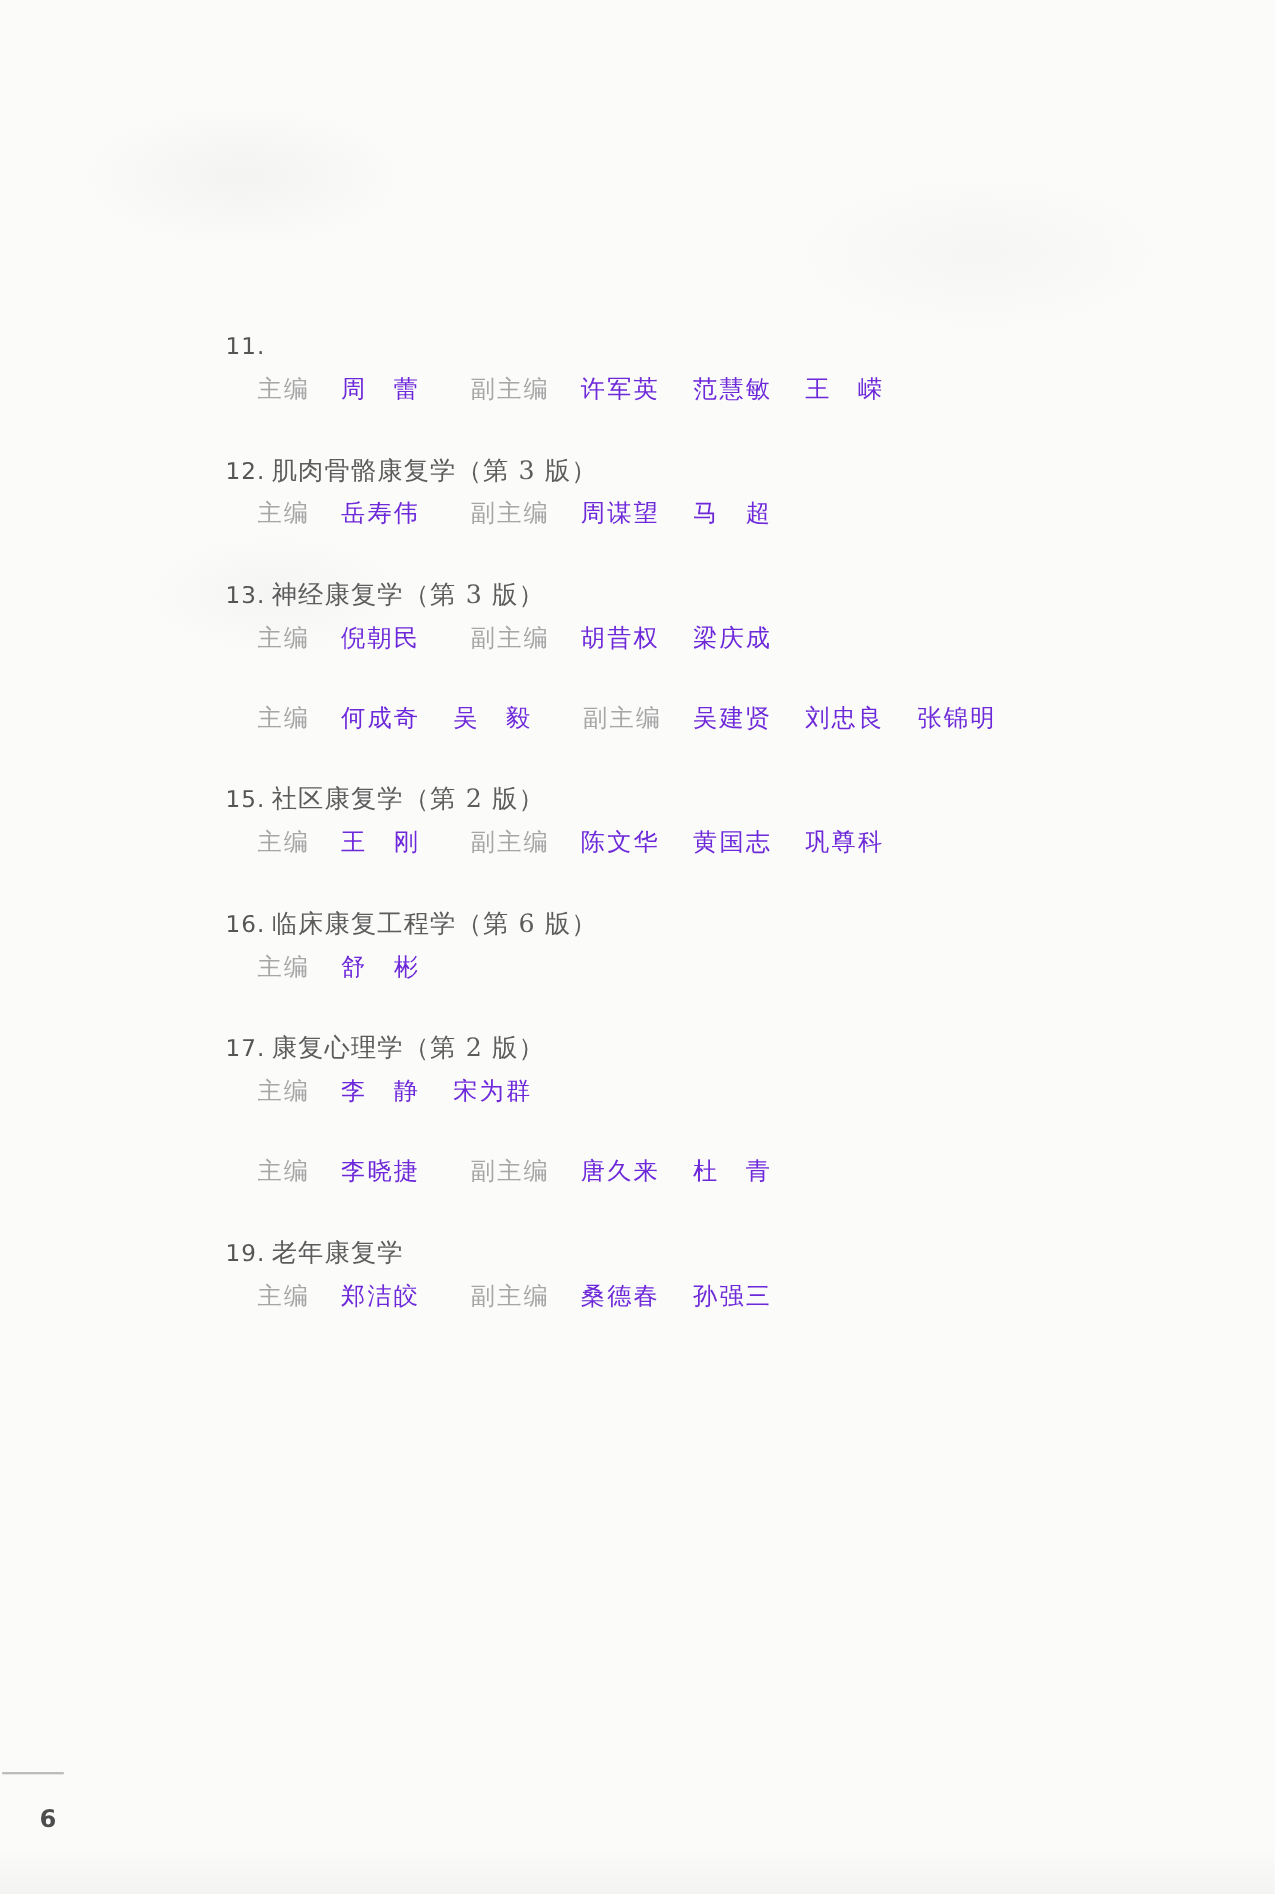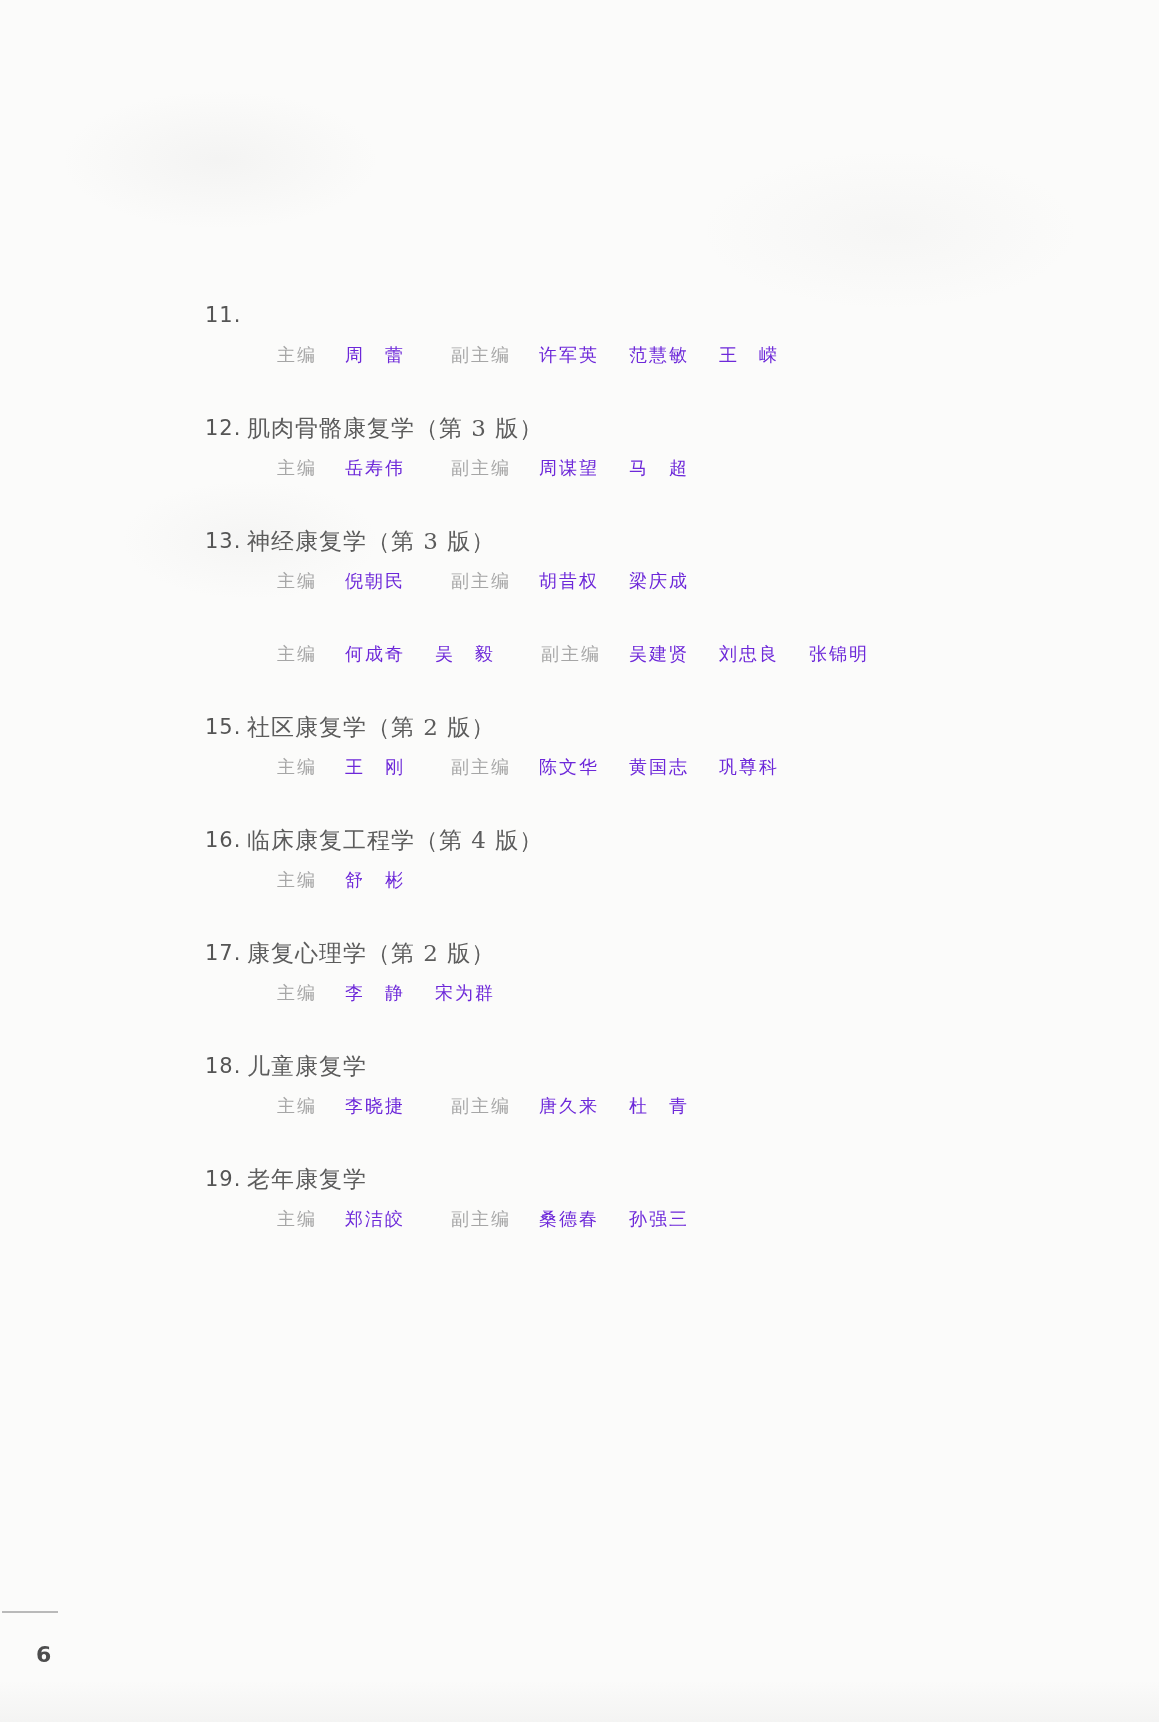--- a/index.html
+++ b/index.html
@@ -62,22 +62,22 @@
     font-family: "DejaVu Sans", "Liberation Sans", sans-serif;
     font-size: 21px;
     color: #555;
   }
   .editor-line {
     display: flex;
     align-items: center;
     line-height: 30px;
     height: 30px;
     margin-top: 10px;
-    margin-left: 72px;
-    font-size: 18px;
+    margin-left: 29px;
+    font-size: 22px;
   }
   .label {
     color: #a6a6a6;
     letter-spacing: 2px;
     flex: none;
   }
   .names {
     display: flex;
     column-gap: 30px;
     margin-left: 28px;
@@ -200,21 +200,21 @@
             <span class="name">陈文华</span>
             <span class="name">黄国志</span>
             <span class="name">巩尊科</span>
           </span>
       </div>
     </div>
 
     <div class="entry">
       <div class="title-line">
         <span class="no">16.</span>
-        <span class="title">临床康复工程学（第 4 版）</span>
+        <span class="title">临床康复工程学（第 6 版）</span>
       </div>
       <div class="editor-line">
         <span class="label chief-label">主编</span>
         <span class="names chief-names">
             <span class="name">舒　彬</span>
           </span>
 
       </div>
     </div>
 
@@ -227,24 +227,20 @@
         <span class="label chief-label">主编</span>
         <span class="names chief-names">
             <span class="name">李　静</span>
             <span class="name">宋为群</span>
           </span>
 
       </div>
     </div>
 
     <div class="entry">
-      <div class="title-line">
-        <span class="no">18.</span>
-        <span class="title">儿童康复学</span>
-      </div>
       <div class="editor-line">
         <span class="label chief-label">主编</span>
         <span class="names chief-names">
             <span class="name">李晓捷</span>
           </span>
         <span class="label deputy-label">副主编</span>
         <span class="names deputy-names">
             <span class="name">唐久来</span>
             <span class="name">杜　青</span>
           </span>

